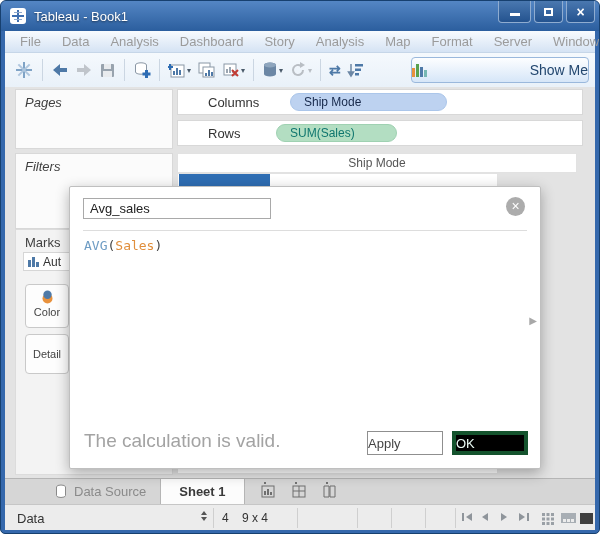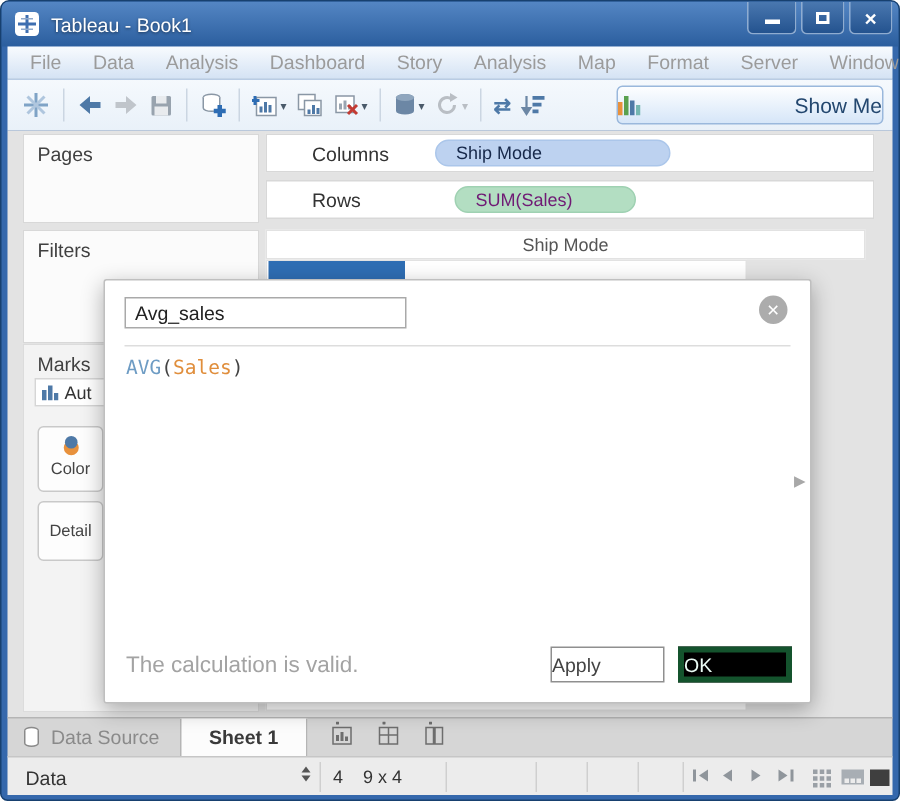--- a/index.html
+++ b/index.html
@@ -35,33 +35,33 @@
   .tbtn { display:flex; align-items:center; padding:2px 3px; }
   .vsep-t { width:1px; height:22px; background:#CBD6E2; margin:0 5px; }
   .caret { font-size:8px; color:#4A5A6A; margin-left:1px; }
   .caret.dis { color:#B9BEC4; }
   .showme { margin-left:auto; width:178px; height:26px; border:1px solid #9AB8DC; border-radius:4px;
             background:linear-gradient(#FDFEFF,#D6E6F8); display:flex; align-items:center;
             justify-content:space-between; gap:7px; font-size:14px; color:#23476F; }
 
   
   .main { position:absolute; left:4px; right:4px; top:86px; height:391px; background:#E3E3E3; }
-  .card { position:absolute; background:#FBFBFB; border:1px solid #D8D8D8; }
+  .card { position:absolute; background:#FBFBFB; border:1px solid #D8D8D8;font-style:italic; }
   .card-label { font-size:13px; color:#404040; padding:5px 0 0 9px; }
   .shelf { position:absolute; left:172px; width:406px; height:26px; background:#fff;
            border:1px solid #D8D8D8; display:flex; align-items:center; }
   .shelf-icon { width:12px; height:12px; margin:0 8px 0 10px; position:relative; }
   .dotgrid { width:3px; height:3px; background:#8596AB;
              box-shadow:4.5px 0 #8596AB, 9px 0 #8596AB, 0 4.5px #8596AB, 4.5px 4.5px #8596AB,
                         9px 4.5px #8596AB, 0 9px #8596AB, 4.5px 9px #8596AB, 9px 9px #8596AB; }
   .shelf-label { font-size:13px; color:#333; width:56px; }
   .pill { height:18px; border-radius:9px; font-size:12px; color:#16284A;
           display:flex; align-items:center; padding:0 13px; }
   .pill-blue { background:#BDD2F0; border:1px solid #ABC6EA; margin-left:26px; width:157px; }
-  .pill-green { background:#B3DEC2; border:1px solid #9FD1B2; margin-left:39px; color:#701a75; width:121px; }
+  .pill-green { background:#B3DEC2; border:1px solid #9FD1B2; margin-left:12px; color:#0f766e; width:121px; }
 
   
   .marks-btn { position:absolute; width:44px; background:#FDFDFD; border:1px solid #C9C9C9;
                border-radius:4px; text-align:center; font-size:11px; color:#444; }
 
   
   .chart-header { position:absolute; left:172px; top:66px; width:400px; height:20px; background:#fff;
                   border:1px solid #E2E2E2; font-size:12px; color:#555; text-align:center; line-height:19px; }
   .chart-body { position:absolute; left:172px; top:86px; width:321px; height:301px; background:#fff;
                 border:1px solid #E2E2E2; }
@@ -73,31 +73,31 @@
   .name-input { position:absolute; left:13px; top:11px; width:188px; height:21px;
                 border:1px solid #A9A9A9; font-size:13px; color:#222; padding:0 6px;
                 font-family:"Liberation Sans", sans-serif; }
   .dlg-close { position:absolute; right:15px; top:10px; width:19px; height:19px; border-radius:50%;
                background:#ACACAC; color:#fff; font-size:14px; line-height:18px; text-align:center; }
   .dlg-hr { position:absolute; left:13px; right:13px; top:43px; border-top:1px solid #DDD; }
   .formula { position:absolute; left:14px; top:51px; font-family:"DejaVu Sans Mono", monospace;
              font-size:13px; color:#444; }
   .f-fn { color:#6E9CC4; } .f-field { color:#E08E3C; }
   .expand-arrow { position:absolute; right:3px; top:128px; color:#A8A8A8; font-size:10px; }
-  .dlg-status { position:absolute; left:14px; bottom:16px; font-size:15px; color:#A3A3A3; }
+  .dlg-status { position:absolute; left:14px; bottom:16px; font-size:19px; color:#A3A3A3; }
   .btn { position:absolute; bottom:13px; height:24px; width:76px; font-size:13px;
          display:flex; align-items:center; }
   .btn-apply { right:97px; background:#fff; border:1px solid #8F8F8F; color:#444; }
   .btn-ok { right:12px; background:#000000; border:4px solid #14532d; color:#EAFBF4; }
 
   
   .tabsbar { position:absolute; left:4px; right:4px; top:477px; height:26px; background:#D6D6D6;
              border-top:1px solid #B5B5B5; display:flex; align-items:stretch; }
   .tab { display:flex; align-items:center; font-size:13px; }
-  .tab-ds { color:#8A8A8A; padding:0 14px 0 10px; gap:7px; }
+  .tab-ds { color:#8A8A8A; padding:0 14px 0 10px; gap:7px;margin-left:40px; }
   .tab-sheet { background:#FCFCFC; color:#3A3A3A; font-weight:bold; padding:0 18px;
                border-left:1px solid #B5B5B5; border-right:1px solid #B5B5B5; }
   .tab-icons { display:flex; align-items:center; gap:14px; margin-left:14px; }
 
   
   .statusbar { position:absolute; left:4px; right:4px; top:503px; height:26px; background:#ECECEC;
                border-top:1px solid #C6C6C6; font-size:12px; color:#333; }
   .vsep-s { position:absolute; top:3px; width:1px; height:20px; background:#CFCFCF; }
   .spin { position:absolute; left:196px; top:6px; display:flex; flex-direction:column; gap:2px; }
   .spin b { width:0; height:0; border-left:3px solid transparent; border-right:3px solid transparent; }

